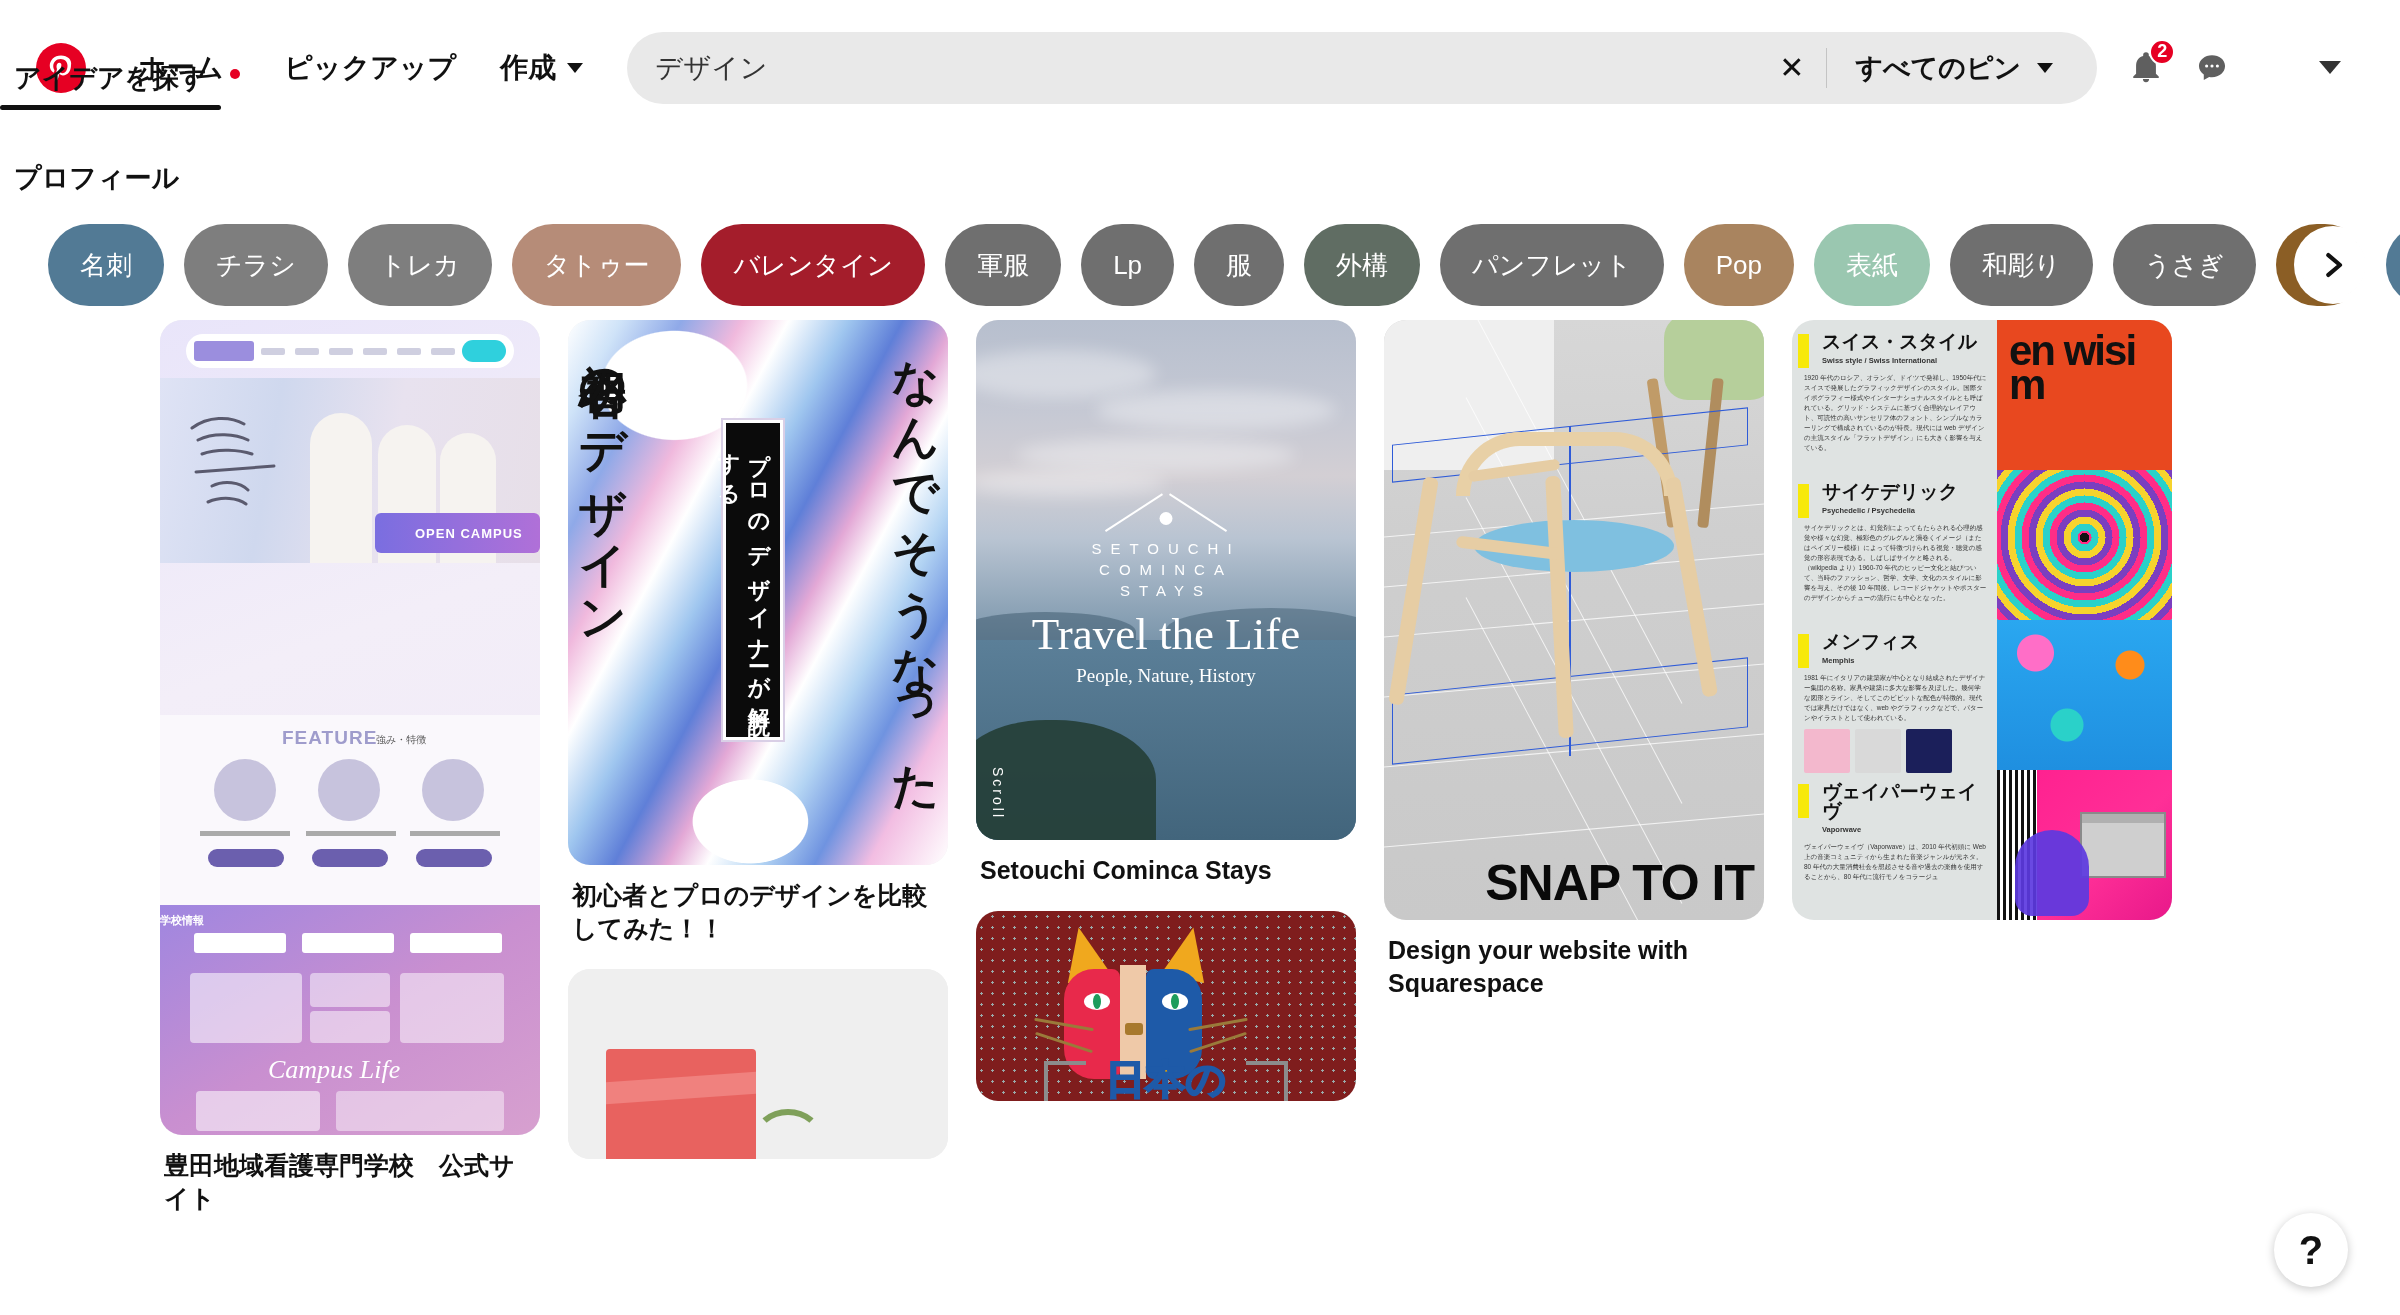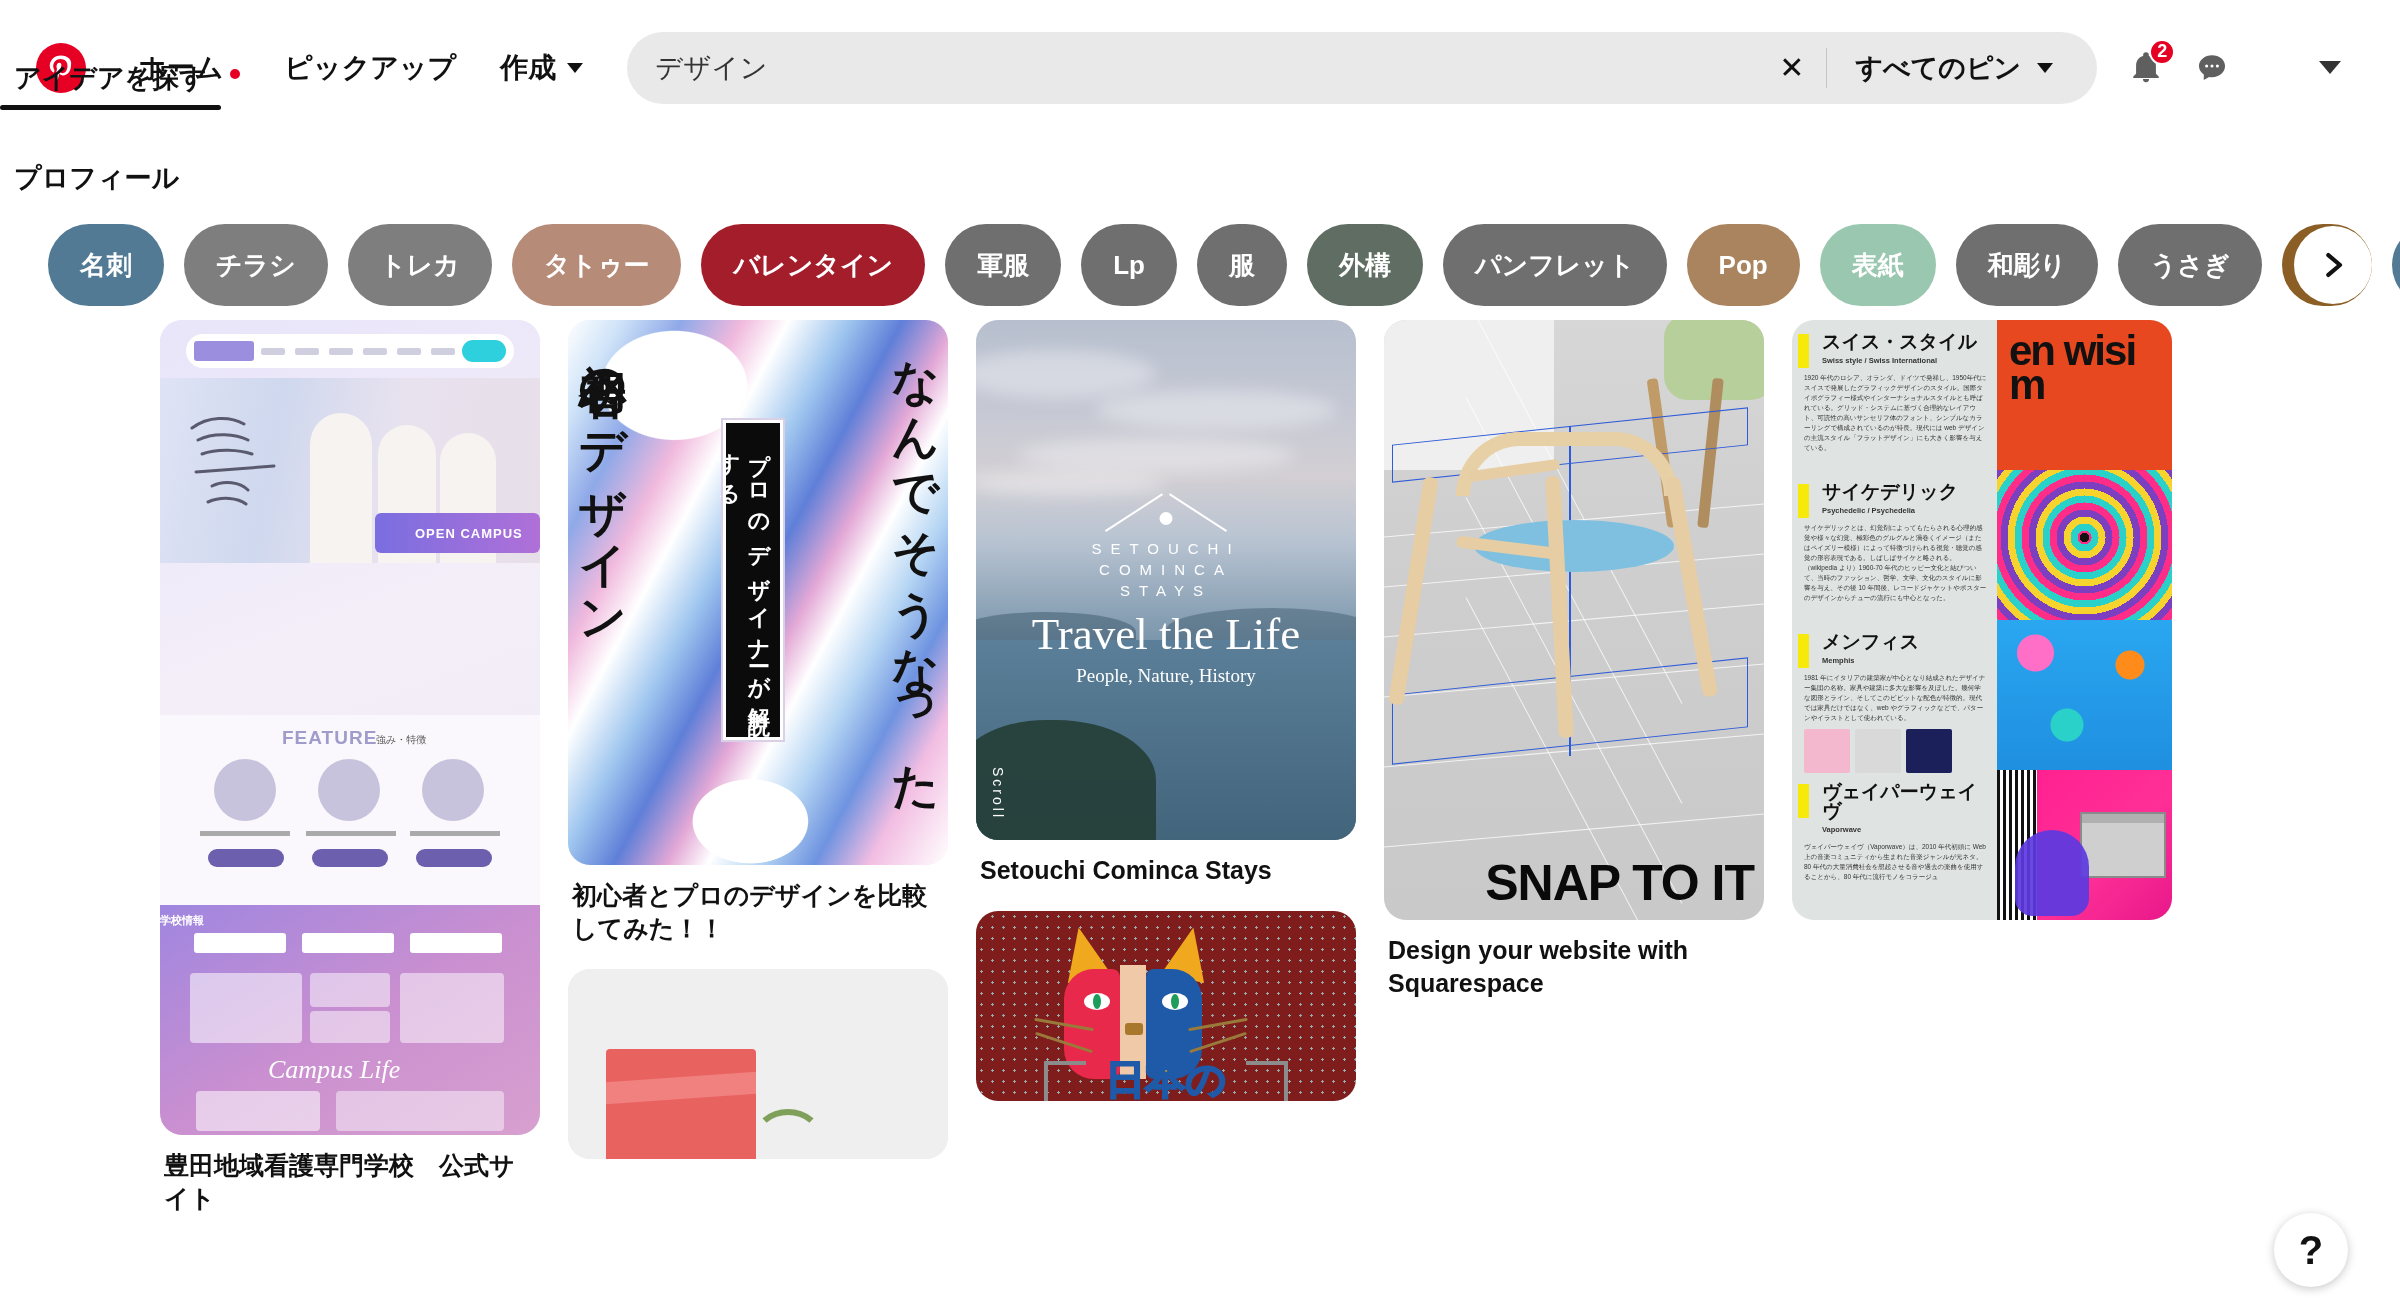--- a/index.html
+++ b/index.html
@@ -163,21 +163,21 @@
   }
   .chip {
     height: 82px;
     min-width: 82px;
     border-radius: 44px;
     display: flex;
     align-items: center;
     padding: 0 32px;
     color: #fff;
     font-size: 26px;
-    font-weight: bold;
+    font-weight: normal;
     white-space: nowrap;
     flex: 0 0 auto;
   }
   .chips-next {
     position: absolute;
     right: 34px;
     top: 50%;
     transform: translateY(-50%);
     width: 66px; height: 66px;
     border-radius: 50%;

